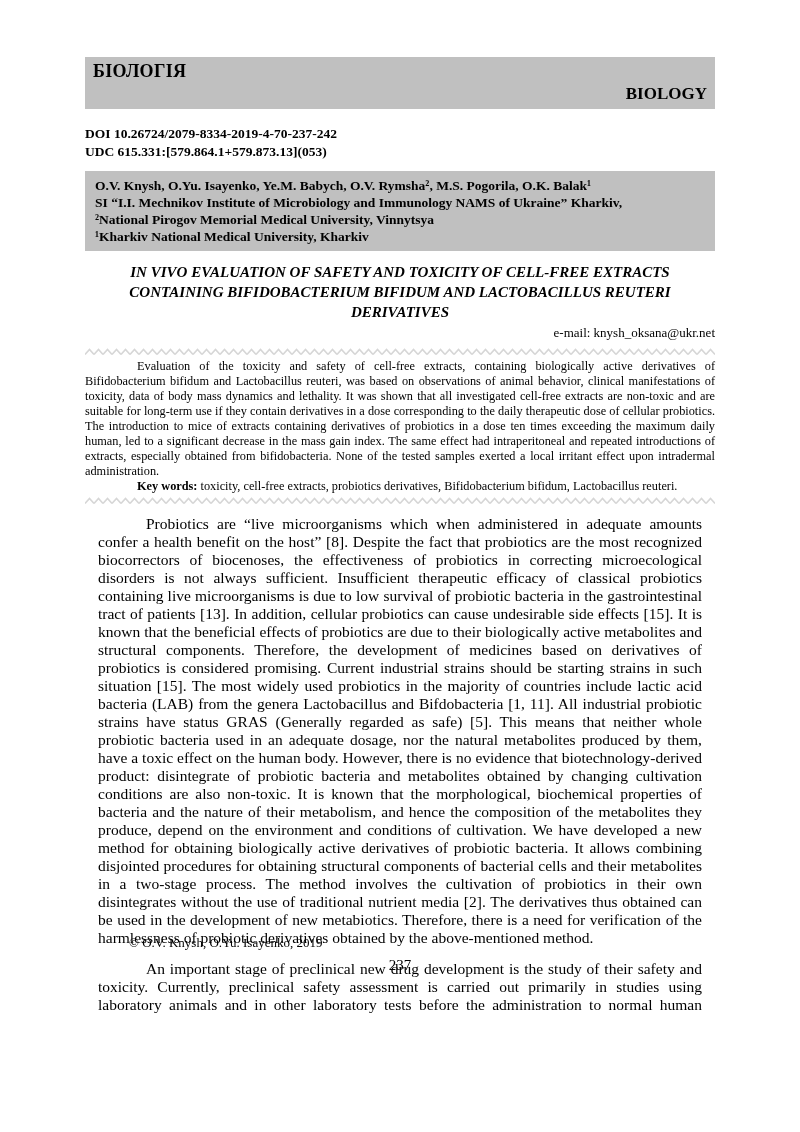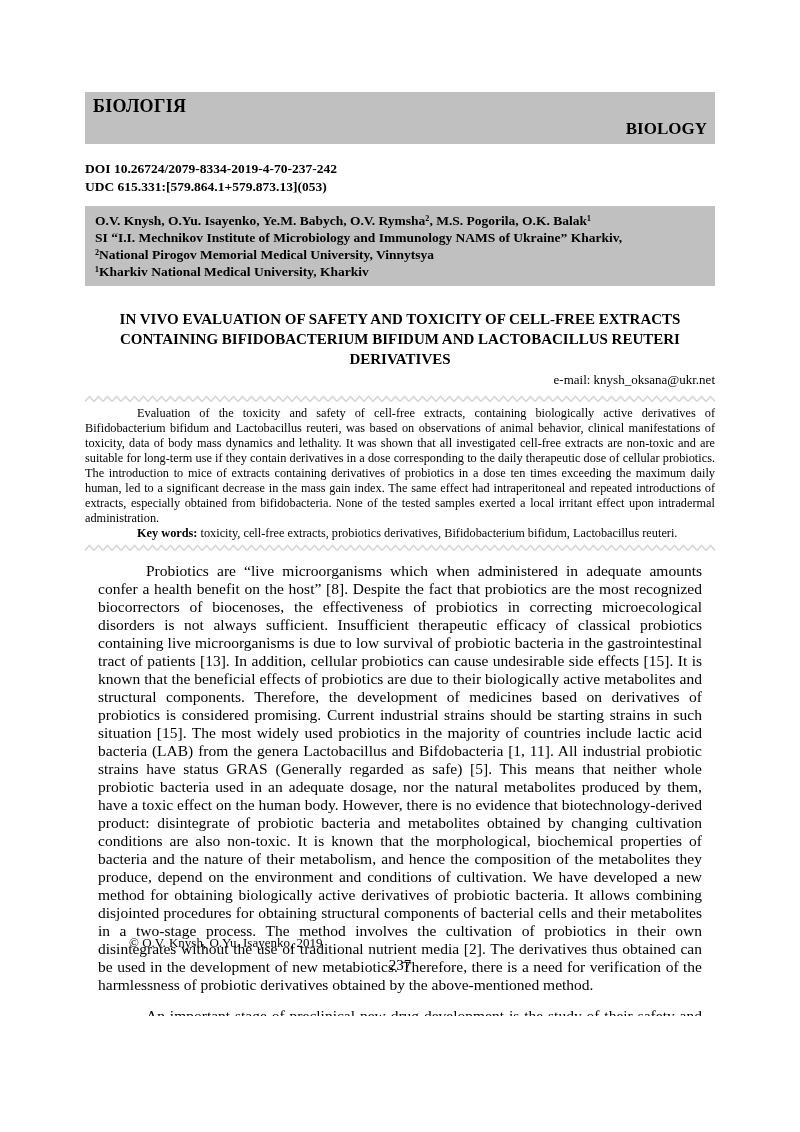--- a/index.html
+++ b/index.html
@@ -1,35 +1,35 @@
 <!DOCTYPE html>
 <html><head>
 <meta charset="utf-8">
 <style>
   html, body { margin:0; padding:0; background:#ffffff; }
   .page {
     width:800px; height:1016px; background:#ffffff; color:#000;
     font-family:"Liberation Serif","DejaVu Serif",serif;
-    box-sizing:border-box; padding:92px 85px 0 85px;
+    box-sizing:border-box; padding:57px 85px 0 85px;
     position:relative; overflow:hidden;
   }
   .header-bar { background:#c0c0c0; padding:4px 8px 5px 8px; }
   .header-uk { font-size:18px; font-weight:bold; letter-spacing:.3px; }
   .header-en { font-size:17px; font-weight:bold; text-align:right; margin-top:2px; }
 
   .meta { margin-top:16px; font-weight:bold; font-size:13.5px; line-height:1.3; }
 
   .authors {
     background:#c0c0c0; margin-top:11px; 
     font-weight:bold; font-size:13.5px; line-height:17px; padding:6px 10px;
   }
 
   .article-title {
-    margin:23px auto 0 auto; width:600px; text-align:center;
-    font-weight:bold; font-size:15px; line-height:20px;
+    margin:11px auto 0 auto; width:600px; text-align:center;
+    font-weight:bold; font-size:15px; line-height:20px;font-style:italic;
   }
   .email { text-align:right; font-size:13px; margin-top:3px; }
 
   .zigzag { display:block; margin-top:7px; }
   .zigzag2 { display:block; margin-top:3px; }
 
   .abstract { font-size:12.3px; line-height:15px; text-align:justify; margin-top:3px; }
   .abstract p { margin:0; text-indent:52px; }
   .kw-label { font-weight:bold; }
 

